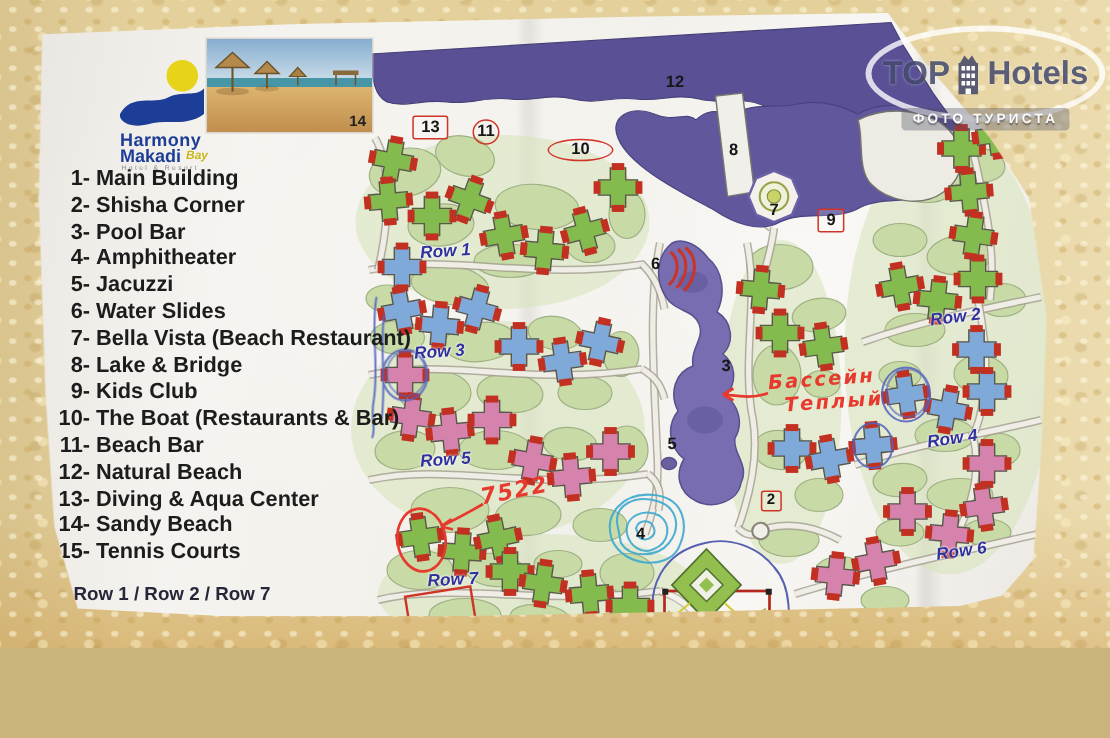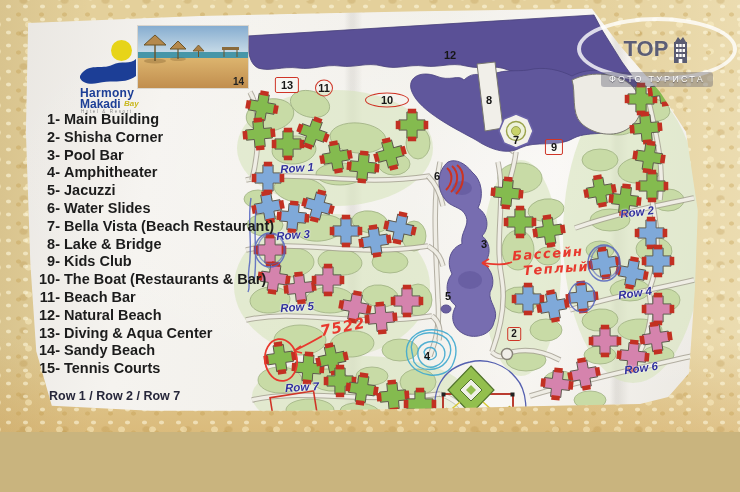--- a/index.html
+++ b/index.html
@@ -62,21 +62,21 @@
   .hand{position:absolute;color:#e8392e;font-weight:bold;font-style:italic;font-family:"DejaVu Sans",sans-serif;white-space:nowrap;}
   .hand.note1{left:512px;top:246px;font-size:13px;letter-spacing:1.5px;transform:rotate(-4deg);}
   .hand.note2{left:523px;top:261px;font-size:13px;letter-spacing:1.5px;transform:rotate(-4deg);}
   .hand.room{left:320px;top:318px;font-size:15px;letter-spacing:1px;transform:rotate(-11deg);}
   
   .watermark{position:absolute;left:573px;top:12px;width:166px;height:82px;opacity:.93;}
   .wm-oval{position:absolute;left:4px;top:5px;width:152px;height:56px;border:4px solid rgba(255,255,255,.85);
     border-radius:50%;display:flex;align-items:center;justify-content:center;gap:3px;}
   .wm-top,.wm-hotels{font-size:22px;font-weight:900;color:rgba(58,64,102,.88);text-shadow:0 0 2px rgba(255,255,255,.5);}
   .wm-banner{position:absolute;left:28px;top:60px;width:112px;height:15px;background:rgba(80,78,100,.38);
-    border-radius:3px;text-align:center;line-height:15px;font-size:9px;font-weight:normal;color:#fff;letter-spacing:2.2px;
+    border-radius:3px;text-align:center;line-height:15px;font-size:9px;font-weight:bold;color:#fff;letter-spacing:2.2px;
     text-shadow:0 1px 1px rgba(40,40,60,.6);white-space:nowrap;}
 </style>
 </head>
 <body>
 
 <div class="scene">
   <div class="carpet"></div>
 
   <div class="paper">
 
@@ -519,16 +519,17 @@
             <rect x="11.6" y="8" width="2.4" height="3"></rect>
           <rect x="5" y="13" width="2.4" height="3"></rect>
             <rect x="8.3" y="13" width="2.4" height="3"></rect>
             <rect x="11.6" y="13" width="2.4" height="3"></rect>
           <rect x="5" y="18" width="2.4" height="3"></rect>
             <rect x="8.3" y="18" width="2.4" height="3"></rect>
             <rect x="11.6" y="18" width="2.4" height="3"></rect>
           <rect x="7.7" y="23" width="3.6" height="4"></rect>
         </g>
       </svg>
+      <span class="wm-hotels">Hotels</span>
     </div>
     <div class="wm-banner">ФОТО ТУРИСТА</div>
   </div>
 </div>
 
 </body></html>

